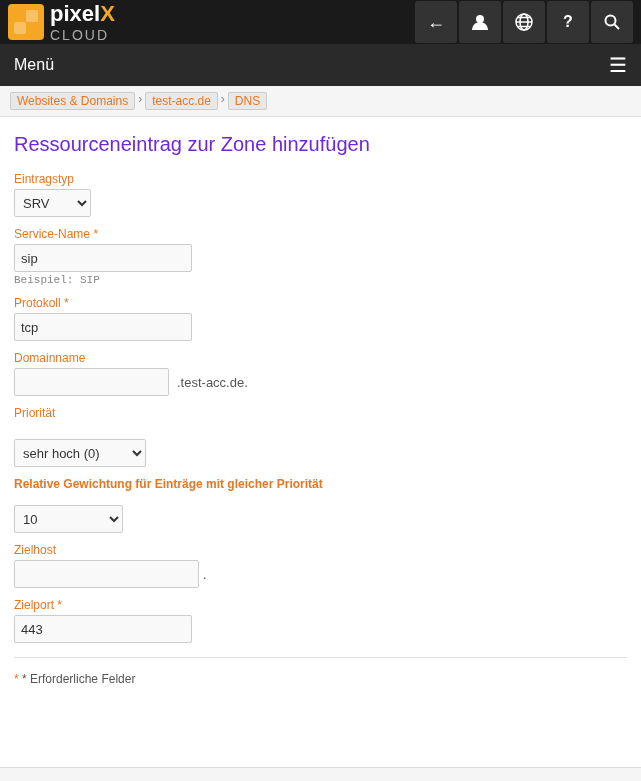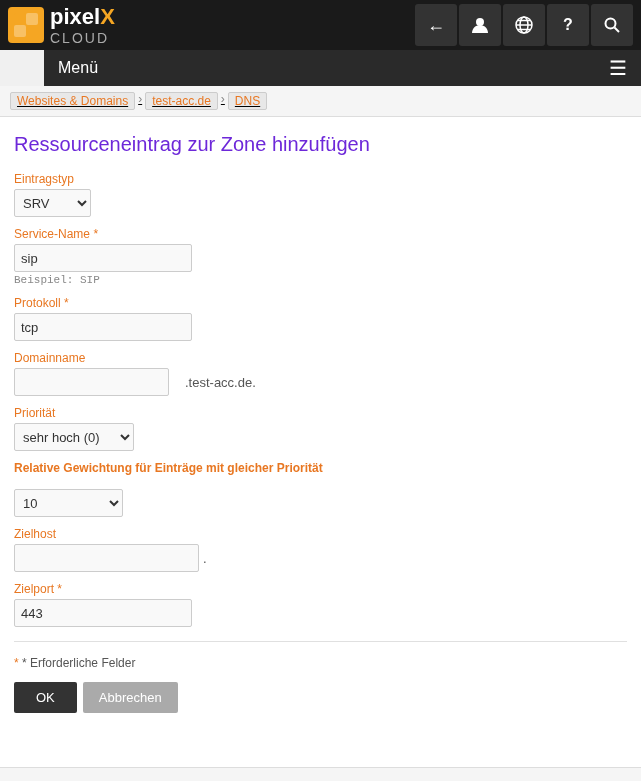--- a/index.html
+++ b/index.html
@@ -11,21 +11,21 @@
       min-height: 781px;
     }
 
     
     .header {
       background: #1a1a1a;
       display: flex;
       align-items: center;
       justify-content: space-between;
       padding: 0 8px;
-      height: 50px;
+      height: 44px;
     }
     .logo {
       display: flex;
       align-items: center;
       gap: 6px;
     }
     .logo-icon {
       width: 36px;
       height: 36px;
       background: #f5a623;
@@ -55,22 +55,21 @@
       justify-content: center;
     }
 
     
     .navbar {
       background: #2a2a2a;
       display: flex;
       align-items: center;
       justify-content: space-between;
       padding: 0 14px;
-      height: 36px;
-      margin-left: 44px;
+      height: 42px;
     }
     .navbar-title {
       color: white;
       font-size: 16px;
     }
     .hamburger {
       color: white;
       font-size: 20px;
       cursor: pointer;
       background: none;
@@ -78,21 +77,20 @@
     }
 
     
     .breadcrumb {
       background: #f5f5f5;
       padding: 6px 10px;
       display: flex;
       align-items: flex-start;
       gap: 2px;
       border-bottom: 1px solid #ddd;
-      text-decoration: underline;
     }
     .breadcrumb-item {
       color: #e87722;
       font-size: 12px;
       cursor: pointer;
       background: #e8e8e8;
       border: 1px solid #ccc;
       border-radius: 2px;
       padding: 1px 6px;
       display: flex;
@@ -156,29 +154,30 @@
       padding: 2px 4px;
       font-size: 13px;
       background: #f9f9f9;
       color: #333;
       cursor: pointer;
     }
 
     .domain-input-row {
       display: flex;
       align-items: center;
-      gap: 16px;
+      gap: 8px;
     }
     .domain-suffix {
       color: #555;
       font-size: 13px;
     }
 
     .priority-select {
-      width: 120px;
+      width: 132px;
+      margin-top: 16px;
     }
 
     .weight-select {
       width: 109px;
     }
 
     .zielhost-row {
       display: flex;
       align-items: center;
       gap: 4px;
@@ -384,21 +383,17 @@
     <input type="text" value="443" style="">
   </div>
 
   <hr class="divider">
 
   <div class="required-note">
     <span class="required-star">*</span>
     <span>* Erforderliche Felder</span>
   </div>
 
-  <div class="button-row">
-    <button class="btn-ok">OK</button>
-    <button class="btn-cancel">Abbrechen</button>
-  </div>
 </div>
 
 <div class="footer">
   
 </div>
 
 </body></html>

